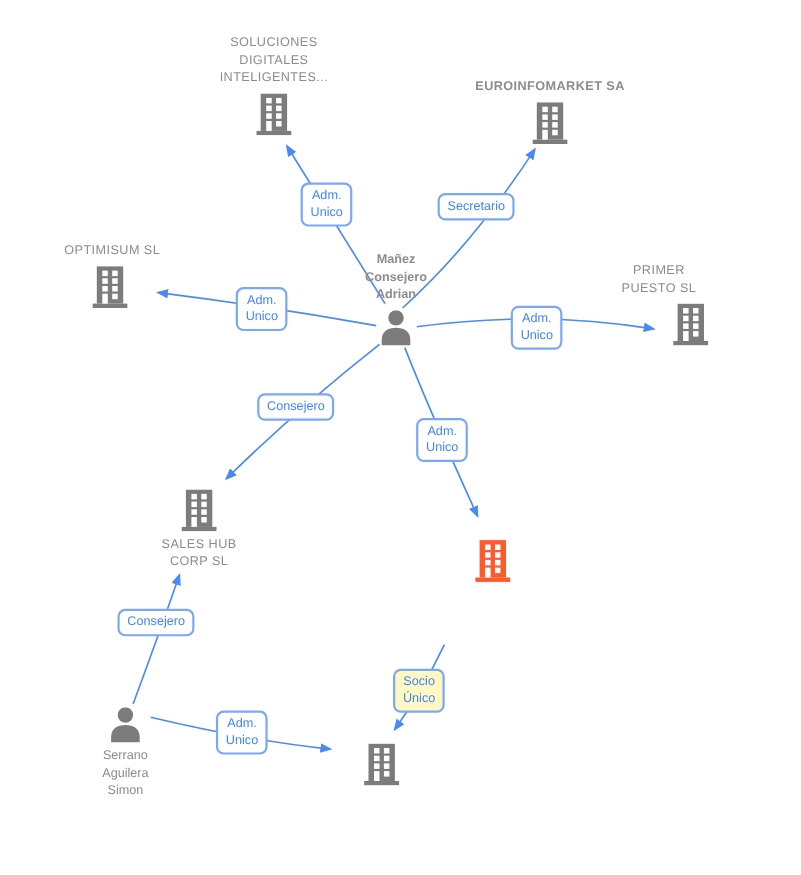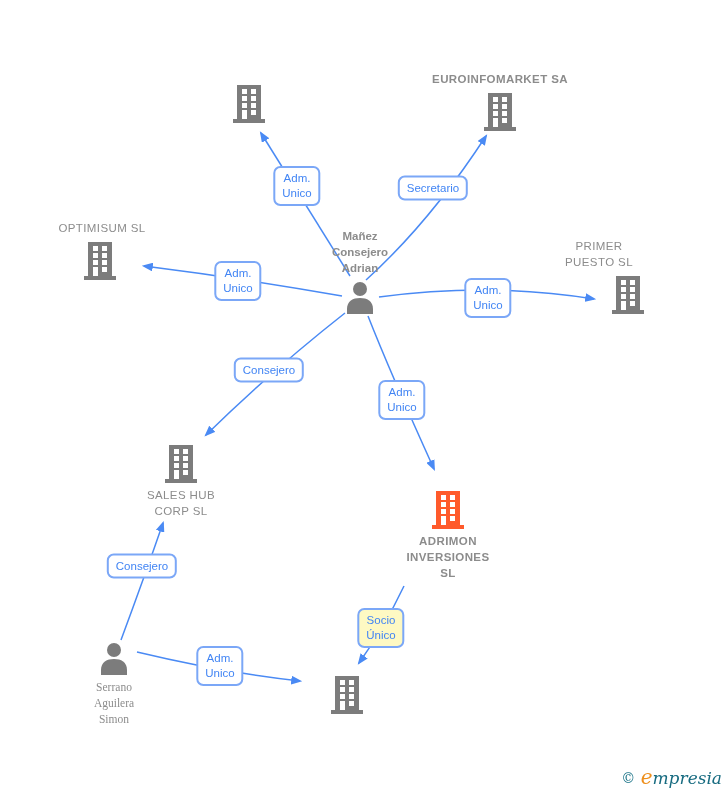--- a/index.html
+++ b/index.html
@@ -35,36 +35,37 @@
       <path d="M350,276 Q305,204 261,133" fill="none" stroke="#4A8AF4" stroke-width="1.5" marker-end="url(#arrowhead)"></path>
       <path d="M366,280 Q430,222 486,136" fill="none" stroke="#4A8AF4" stroke-width="1.5" marker-end="url(#arrowhead)"></path>
       <path d="M342,296 Q240,278 144,266" fill="none" stroke="#4A8AF4" stroke-width="1.5" marker-end="url(#arrowhead)"></path>
       <path d="M379,297 Q490,282 594,299" fill="none" stroke="#4A8AF4" stroke-width="1.5" marker-end="url(#arrowhead)"></path>
       <path d="M345,313 Q270,372 206,435" fill="none" stroke="#4A8AF4" stroke-width="1.5" marker-end="url(#arrowhead)"></path>
       <path d="M368,316 Q390,372 434,469" fill="none" stroke="#4A8AF4" stroke-width="1.5" marker-end="url(#arrowhead)"></path>
       <path d="M121,640 Q144,578 163,523" fill="none" stroke="#4A8AF4" stroke-width="1.5" marker-end="url(#arrowhead)"></path>
       <path d="M137,652 Q225,673 300,681" fill="none" stroke="#4A8AF4" stroke-width="1.5" marker-end="url(#arrowhead)"></path>
       <path d="M404,586 Q384,628 359,663" fill="none" stroke="#4A8AF4" stroke-width="1.5" marker-end="url(#arrowhead)"></path>
     </svg>
-  <div id="watermark">
-    <span class="copy">©</span>
-    <span class="brand-e">e</span><span class="brand-rest">mpresia</span>
-  </div>
 <div class="node" style="left: 233px; top: 85px; width: 32px; height: 38px;"><svg width="32" height="38" viewBox="0 0 32 38">
       <rect x="0" y="34" width="32" height="4" fill="#7C7C7C"></rect>
       <rect x="4" y="0" width="24" height="34" fill="#7C7C7C"></rect>
       <rect x="9" y="4" width="5" height="5" fill="#fff"></rect>
         <rect x="18" y="4" width="5" height="5" fill="#fff"></rect>
       <rect x="9" y="11" width="5" height="5" fill="#fff"></rect>
         <rect x="18" y="11" width="5" height="5" fill="#fff"></rect>
       <rect x="9" y="18" width="5" height="5" fill="#fff"></rect>
         <rect x="18" y="18" width="5" height="5" fill="#fff"></rect>
       <rect x="9" y="25" width="5" height="9" fill="#fff"></rect>
         <rect x="18" y="25" width="5" height="5" fill="#fff"></rect>
     </svg></div>
+    <div class="node-label company" style="left: 249px; transform: translateX(-50%); top: 31px;">
+      <div class="ln">SOLUCIONES</div>
+      <div class="ln">DIGITALES</div>
+      <div class="ln">INTELIGENTES...</div>
+    </div>
     <div class="node" style="left: 484px; top: 93px; width: 32px; height: 38px;"><svg width="32" height="38" viewBox="0 0 32 38">
       <rect x="0" y="34" width="32" height="4" fill="#7C7C7C"></rect>
       <rect x="4" y="0" width="24" height="34" fill="#7C7C7C"></rect>
       <rect x="9" y="4" width="5" height="5" fill="#fff"></rect>
         <rect x="18" y="4" width="5" height="5" fill="#fff"></rect>
       <rect x="9" y="11" width="5" height="5" fill="#fff"></rect>
         <rect x="18" y="11" width="5" height="5" fill="#fff"></rect>
       <rect x="9" y="18" width="5" height="5" fill="#fff"></rect>
         <rect x="18" y="18" width="5" height="5" fill="#fff"></rect>
       <rect x="9" y="25" width="5" height="9" fill="#fff"></rect>
@@ -134,30 +135,25 @@
       <rect x="4" y="0" width="24" height="34" fill="#FF5A2B"></rect>
       <rect x="9" y="4" width="5" height="5" fill="#fff"></rect>
         <rect x="18" y="4" width="5" height="5" fill="#fff"></rect>
       <rect x="9" y="11" width="5" height="5" fill="#fff"></rect>
         <rect x="18" y="11" width="5" height="5" fill="#fff"></rect>
       <rect x="9" y="18" width="5" height="5" fill="#fff"></rect>
         <rect x="18" y="18" width="5" height="5" fill="#fff"></rect>
       <rect x="9" y="25" width="5" height="9" fill="#fff"></rect>
         <rect x="18" y="25" width="5" height="5" fill="#fff"></rect>
     </svg></div>
-    <div class="node-label company bold" style="left: 448px; transform: translateX(-50%); top: 533px;">
-      <div class="ln">ADRIMON</div>
-      <div class="ln">INVERSIONES</div>
-      <div class="ln">SL</div>
-    </div>
     <div class="node" style="left: 97px; top: 643px; width: 34px; height: 32px;"><svg width="34" height="32" viewBox="0 0 34 32">
       <circle cx="17" cy="7" r="7" fill="#7C7C7C"></circle>
       <path d="M4,32 v-5 c0,-8 6,-11 13,-11 c7,0 13,3 13,11 v5 z" fill="#7C7C7C"></path>
     </svg></div>
-    <div class="node-label" style="left: 114px; transform: translateX(-50%); top: 679px; font-family: Liberation Serif, serif;">
+    <div class="node-label" style="left: 114px; transform: translateX(-50%); top: 679px;">
       <div class="ln">Serrano</div>
       <div class="ln">Aguilera</div>
       <div class="ln">Simon</div>
     </div>
     <div class="node" style="left: 331px; top: 676px; width: 32px; height: 38px;"><svg width="32" height="38" viewBox="0 0 32 38">
       <rect x="0" y="34" width="32" height="4" fill="#7C7C7C"></rect>
       <rect x="4" y="0" width="24" height="34" fill="#7C7C7C"></rect>
       <rect x="9" y="4" width="5" height="5" fill="#fff"></rect>
         <rect x="18" y="4" width="5" height="5" fill="#fff"></rect>
       <rect x="9" y="11" width="5" height="5" fill="#fff"></rect>

